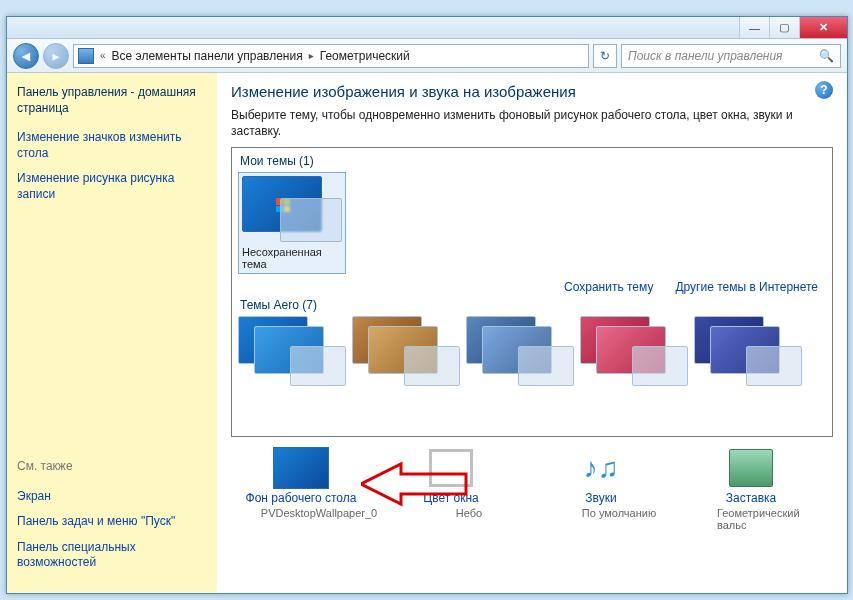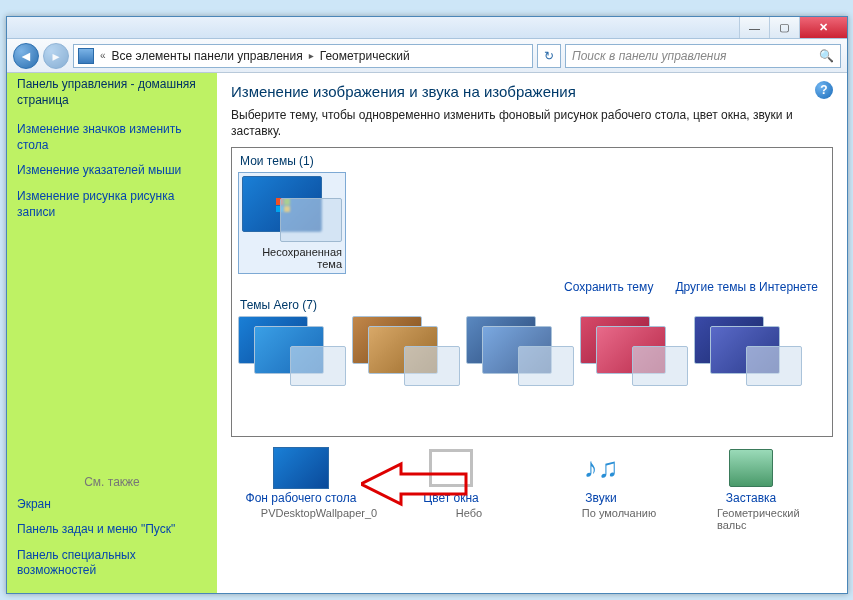--- a/index.html
+++ b/index.html
@@ -59,40 +59,40 @@
   flex: 1; height: 24px;
   background: #fff; border: 1px solid #8fb3d3;
   display: flex; align-items: center; padding: 0 4px;
   gap: 6px;
 }
 .addr .ic { width:16px; height:16px; background: linear-gradient(#7ab3e6,#3a7bbd); border:1px solid #2a6aa8;}
 .addr .chev { color:#555; font-size:10px; }
 .addr .crumb { color:#222; }
 .refresh-btn { width:24px; height:24px; border:1px solid #8fb3d3; background:#fff; display:flex;align-items:center;justify-content:center; color:#2a6aa8;}
 .searchbox {
-  width: 276px; height:24px; border:1px solid #8fb3d3; background:#fff;
+  width: 220px; height:24px; border:1px solid #8fb3d3; background:#fff;
   display:flex; align-items:center; padding:4px 6px; color:#888; font-style:italic;
   justify-content: space-between;
 }
 .searchbox .mag { color:#4a86b8; font-style:normal;}
 .body {
   flex:1; display:flex; background:#fff;
 }
 .sidebar {
   width: 210px;
-  background:#bef264;
-  padding: 4px 10px;
+  background:#fef9c3;
+  padding: 12px 10px;
   display:flex; flex-direction:column;
   font-size: 12px;
   color:#003399;
 }
 .sidebar .home { color:#003366; margin-bottom: 14px; line-height:1.3;}
 .sidebar a { color:#0645ad; text-decoration:none; display:block; margin-bottom:10px; line-height:1.3; cursor:pointer;}
 .sidebar .spacer { flex:1; }
-.sidebar .see-also-h { color:#777; margin-bottom:8px;text-align:center;}
+.sidebar .see-also-h { color:#777; margin-bottom:16px;}
 .main {
   flex:1; padding: 10px 14px 6px 14px; position:relative;
   display:flex; flex-direction:column;
 }
 .help-ic {
   position:absolute; right:14px; top:8px;
   width:18px; height:18px; border-radius:50%;
   background: radial-gradient(circle at 30% 30%, #6fb4f0, #1a6bb8);
   color:#fff; font-weight:bold; font-size:12px;
   display:flex;align-items:center;justify-content:center;
@@ -126,21 +126,21 @@
 }
 .theme-thumb .logo {
   position:absolute; left:34px; top:22px; width:14px; height:14px;
   display:grid; grid-template-columns:1fr 1fr; grid-template-rows:1fr 1fr; gap:1px;
 }
 .theme-thumb .logo span:nth-child(1){background:#f25022;}
 .theme-thumb .logo span:nth-child(2){background:#7fba00;}
 .theme-thumb .logo span:nth-child(3){background:#00a4ef;}
 .theme-thumb .logo span:nth-child(4){background:#ffb900;}
 .theme-item.selected { border:1px solid #7da9d4; background:#e6f0fb; padding:3px;}
-.theme-name { font-size:11px; text-align:right; color:#222;}
+.theme-name { font-size:11px; text-align:left; color:#222;}
 .theme-links { display:flex; justify-content:flex-end; gap:22px; padding:6px 8px 2px 0;}
 .theme-links a { color:#0645ad; text-decoration:none; font-size:12px;}
 .aero-row { display:flex; gap:6px; }
 .aero-thumb {
   width:108px; height:70px; position:relative;
 }
 .aero-thumb .b1, .aero-thumb .b2, .aero-thumb .b3 {
   position:absolute; border:1px solid #aac3da; border-radius:2px;
 }
 .aero-thumb .b1 { left:0; top:0; width:70px; height:48px; }
@@ -197,21 +197,20 @@
     <div class="searchbox">
       <span>Поиск в панели управления</span>
       <span class="mag">🔍</span>
     </div>
   </div>
 
   <div class="body">
     <div class="sidebar">
       <div class="home">Панель управления - домашняя страница</div>
       <a>Изменение значков изменить стола</a>
-      <a>Изменение указателей мыши</a>
       <a>Изменение рисунка рисунка записи</a>
       <div class="spacer"></div>
       <div class="see-also-h">См. также</div>
       <a>Экран</a>
       <a>Панель задач и меню "Пуск"</a>
       <a>Панель специальных возможностей</a>
     </div>
 
     <div class="main">
       <div class="help-ic">?</div>

